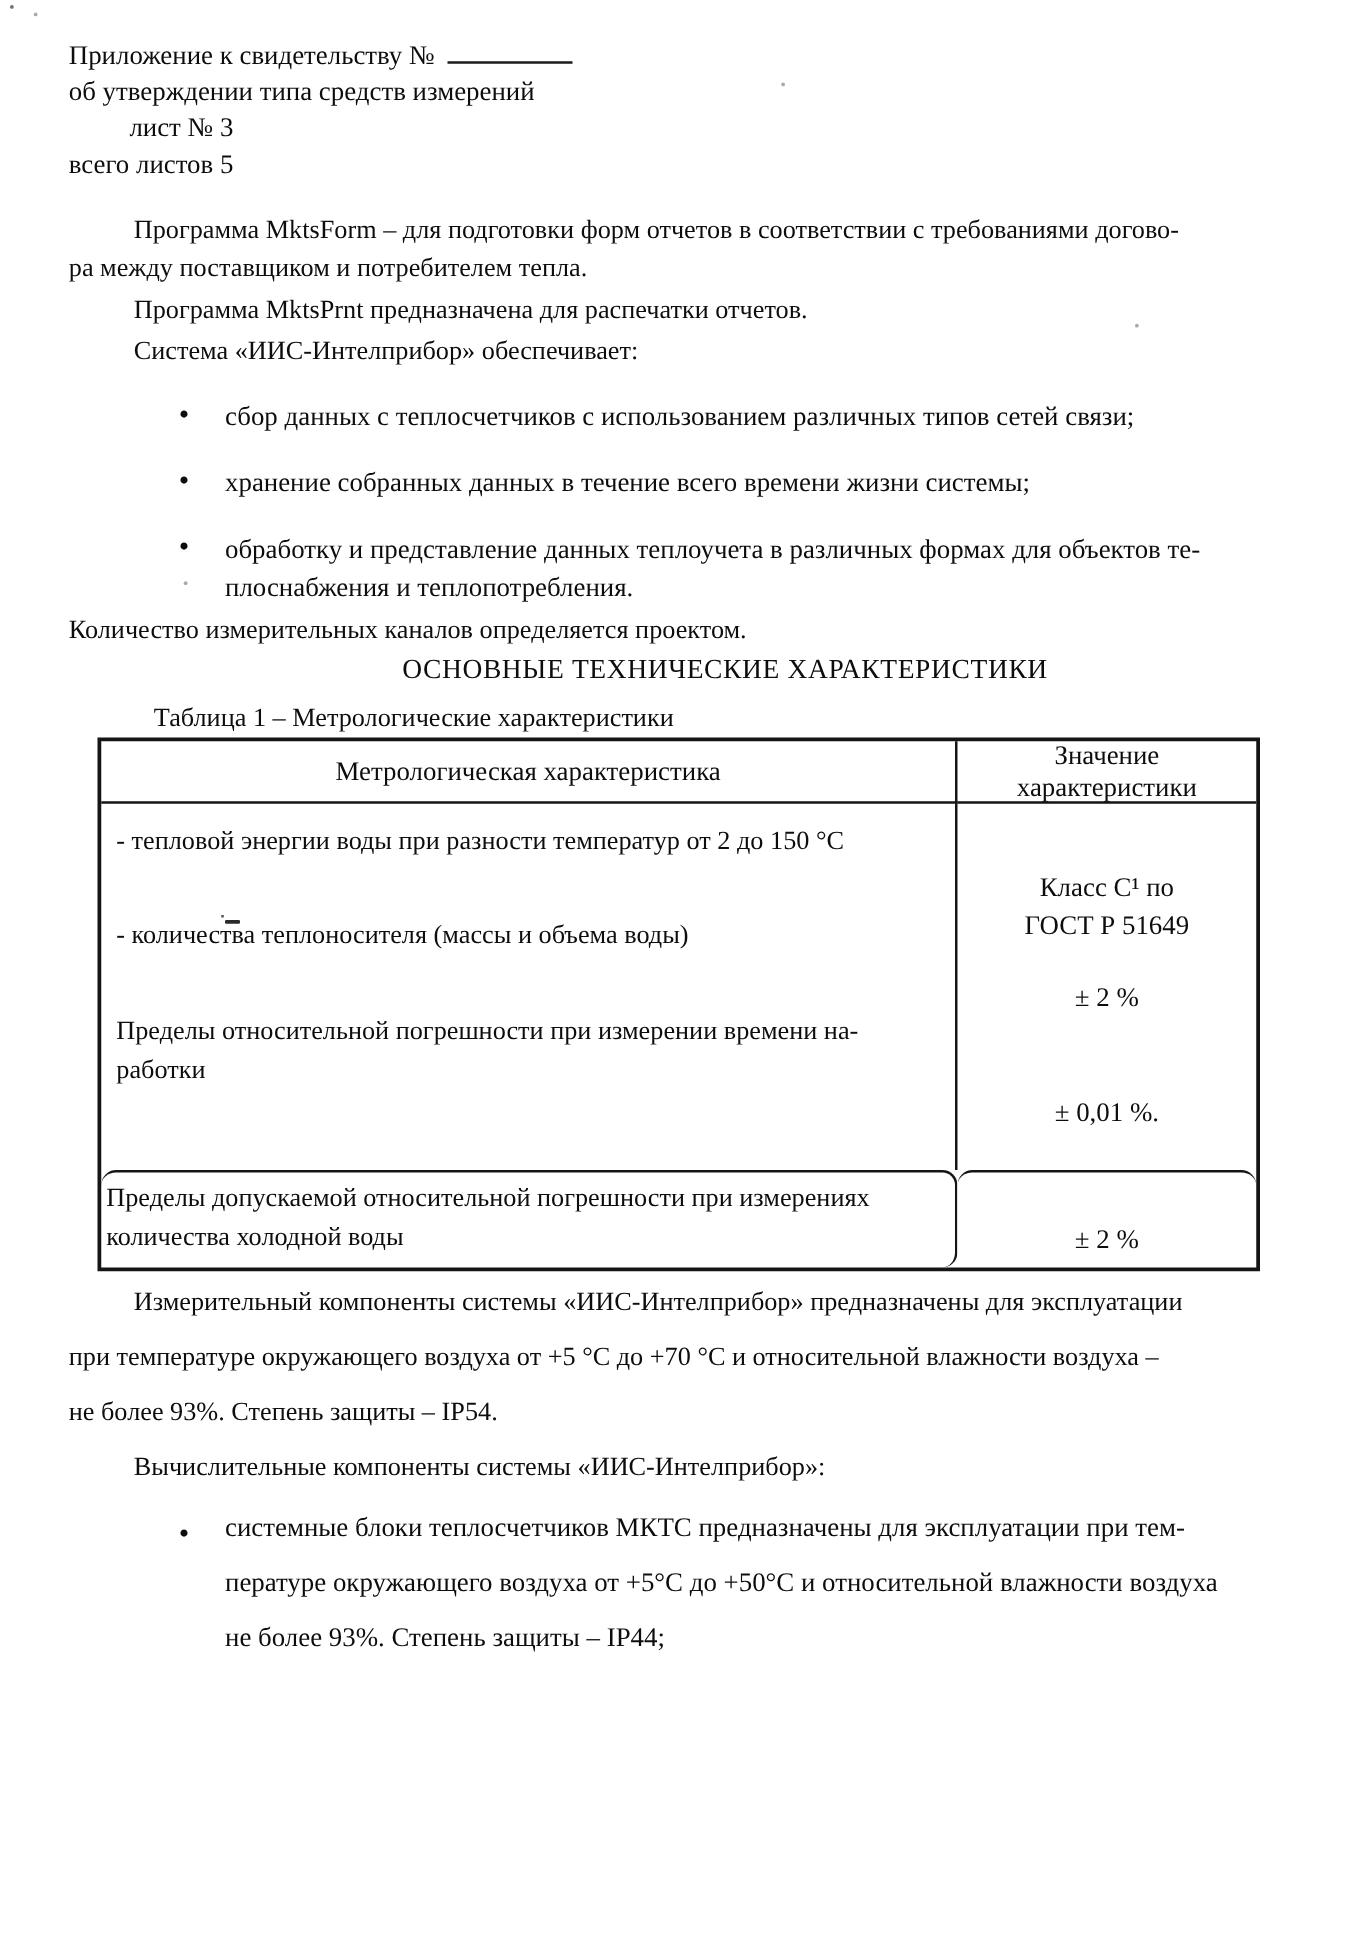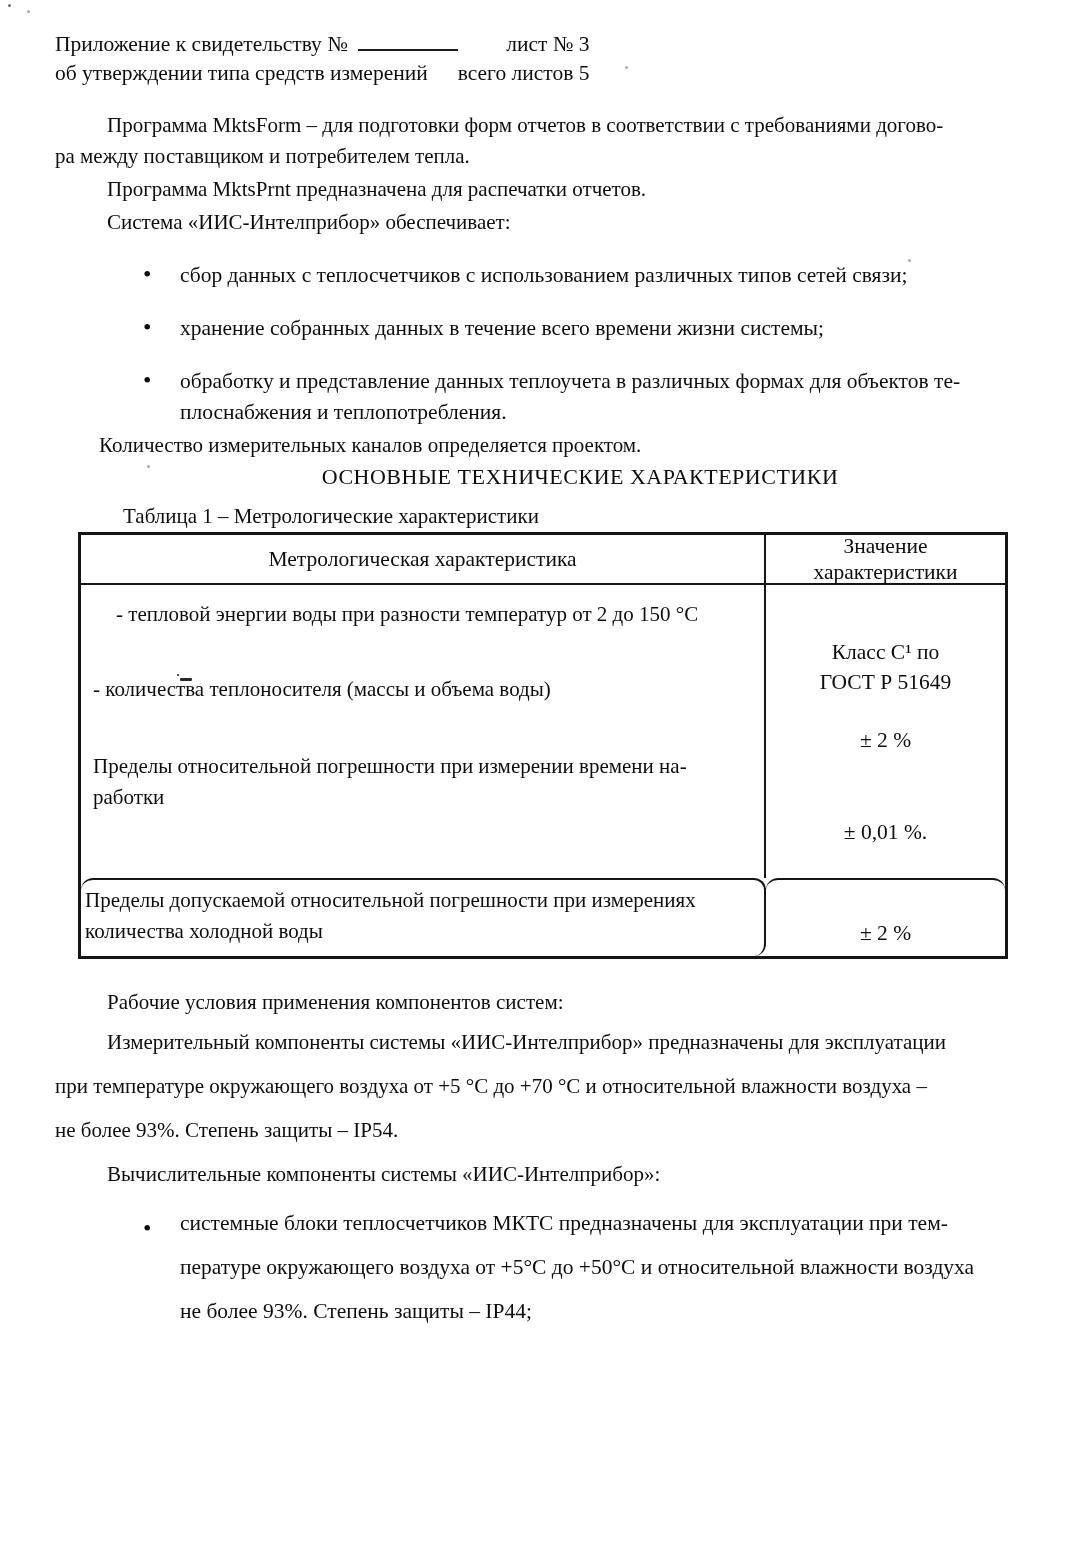--- a/index.html
+++ b/index.html
@@ -5,21 +5,21 @@
   html,body { margin:0; padding:0; background:#ffffff; }
   body { font-family:"Liberation Serif","DejaVu Serif",serif; color:#0d0d0d; }
   .page { position:relative; width:1092px; height:1560px; background:#ffffff; overflow:hidden; }
   .content { position:absolute; left:55px; top:30px; width:980px; }
 
   p { margin:0; font-size:21px; line-height:31px; white-space:pre-line; }
   .ind { text-indent:52px; }
   .ind68 { text-indent:68px; }
 
   
-  .hdr { display:flex; justify-content:flex-start; align-items:flex-start; font-size:21.5px; line-height:29px; }
+  .hdr { display:flex; justify-content:center; align-items:flex-start; font-size:21.5px; line-height:29px;flex-direction:column; }
   .hdr-right { text-align:right; }
   .blank-line { display:inline-block; width:100px; height:5px; border-bottom:2.5px solid #1b1b1b; margin-left:10px; }
 
   
   ul.bullets { list-style:none; margin:5px 0 0 0; padding:0; }
   ul.bullets li { position:relative; padding-left:125px; margin-top:22px; font-size:21.5px; line-height:31px; white-space:pre-line; }
   ul.bullets li::before { content:"\2022"; position:absolute; left:88px; top:-1px; font-size:24px; }
   ul.bullets.wide li { line-height:44px; margin-top:0; }
   ul.bullets.wide li::before { top:5px; }
 
@@ -29,21 +29,21 @@
 
   
   .tbl { margin-left:23px; margin-top:0; width:930px; box-sizing:border-box;
          border:3px solid #151515; display:grid; grid-template-columns:685px 1fr;
          font-size:21.5px; line-height:31px; }
   .cl { border-right:2px solid #151515; }
   .th { border-bottom:2px solid #151515; display:flex; align-items:center; justify-content:center;
         text-align:center; height:50px; box-sizing:border-box; white-space:pre-line; line-height:26px; }
   .tall-l { position:relative; height:293px; box-sizing:border-box; padding:10px 14px 0 12px; }
   .tall-l p { white-space:pre-line; }
-  .tp1 { margin-top:4px;margin-left:23px; }
+  .tp1 { margin-top:4px; }
   .tp2 { margin-top:44px; }
   .tp3 { margin-top:46px; }
   .tall-r { position:relative; }
   .val { position:absolute; left:0; right:0; text-align:center; white-space:pre-line; line-height:30px; }
   .v1 { top:52px; }
   .v2 { top:140px; }
   .v3 { top:232px; }
   .last { border-top:2px solid #151515; height:78px; box-sizing:border-box;border-radius:12px; }
   .last-l { padding:5px 10px 0 4px; }
   .last-r { text-align:center; padding-top:38px; }
@@ -89,21 +89,21 @@
     <p class="ind" style="margin-top:2px;">Программа MktsPrnt предназначена для распечатки отчетов.</p>
     <p class="ind" style="margin-top:2px;">Система «ИИС-Интелприбор» обеспечивает:</p>
 
     <ul class="bullets">
       <li>сбор данных с теплосчетчиков с использованием различных типов сетей связи;</li>
       <li>хранение собранных данных в течение всего времени жизни системы;</li>
       <li>обработку и представление данных теплоучета в различных формах для объектов те-
 плоснабжения и теплопотребления.</li>
     </ul>
 
-    <p style="margin-top:2px;margin-left:44px;">Количество измерительных каналов определяется проектом.</p>
+    <p style="margin-top:2px;">Количество измерительных каналов определяется проектом.</p>
 
     <p class="heading">ОСНОВНЫЕ ТЕХНИЧЕСКИЕ ХАРАКТЕРИСТИКИ</p>
 
 
     <p class="caption">Таблица 1 – Метрологические характеристики</p>
 
     <div class="tbl">
       <div class="th cl">Метрологическая характеристика</div>
       <div class="th">Значение
 характеристики</div>
@@ -122,21 +122,20 @@
         <div class="val v3">± 0,01 %.</div>
       </div>
 
       <div class="last last-l cl">
         <p>Пределы допускаемой относительной погрешности при измерениях
 количества холодной воды</p>
       </div>
       <div class="last last-r">± 2 %</div>
     </div>
 
-    <p class="ind p-working">Рабочие условия применения компонентов систем:</p>
     <p class="ind wide p-measuring">Измерительный компоненты системы «ИИС-Интелприбор» предназначены для эксплуатации
 при температуре окружающего воздуха от +5 °С до +70 °С и относительной влажности воздуха –
 не более 93%. Степень защиты – IP54.</p>
     <p class="ind wide">Вычислительные компоненты системы «ИИС-Интелприбор»:</p>
 
     <ul class="bullets wide">
       <li>системные блоки теплосчетчиков МКТС предназначены для эксплуатации при тем-
 пературе окружающего воздуха от +5°С до +50°С и относительной влажности воздуха
 не более 93%. Степень защиты – IP44;</li>
     </ul>

